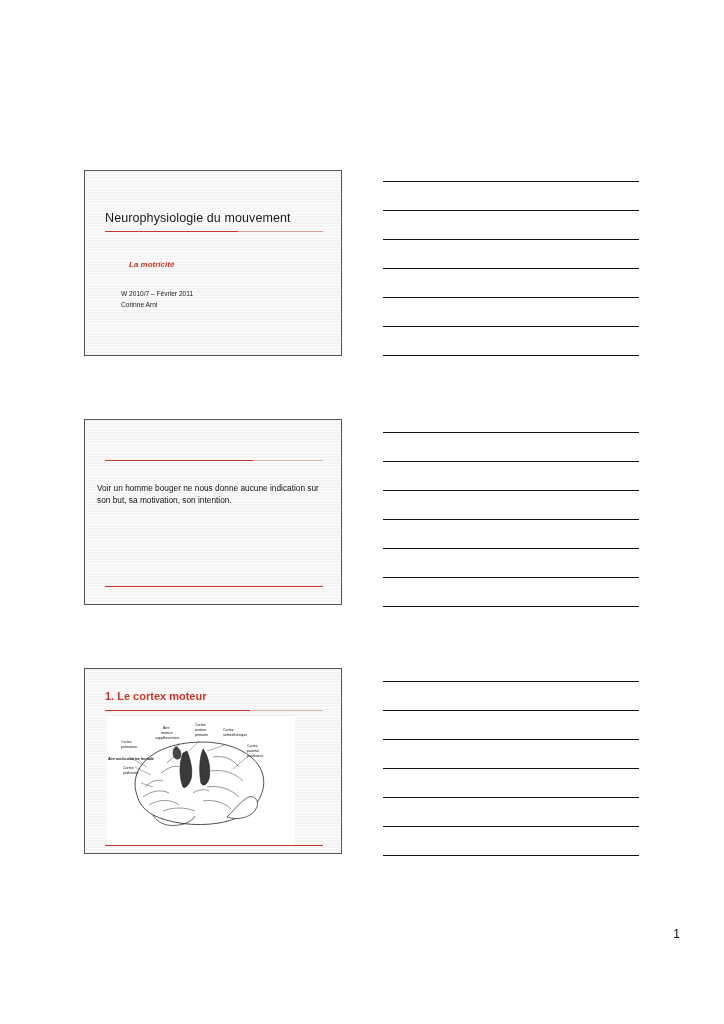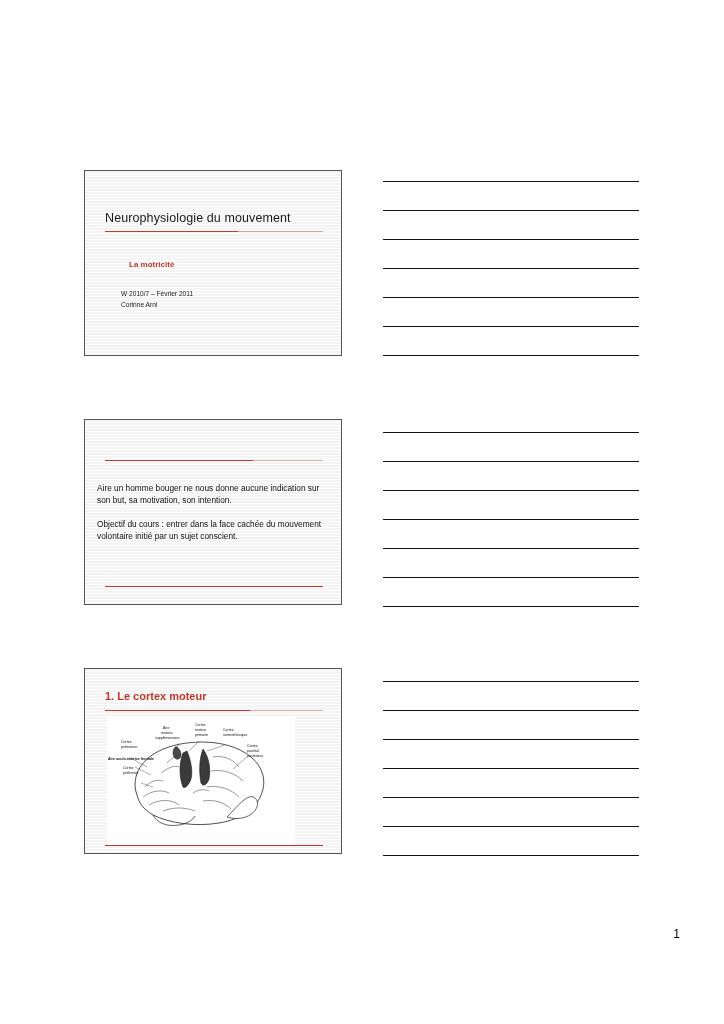--- a/index.html
+++ b/index.html
@@ -72,20 +72,21 @@
     top: 60px;
     width: 85px;
     height: 0;
     border-top: 1.6px solid #d9a099;
   }
   .s1-sub {
     position: absolute;
     left: 44px;
     top: 89px;
     font-size: 8px;
+    font-style: italic;
     font-weight: bold;
     color: #c0392b;
   }
   .s1-meta {
     position: absolute;
     left: 36px;
     top: 117px;
     font-size: 6.6px;
     color: #1a1a1a;
     line-height: 11px;
@@ -230,22 +231,21 @@
     <div class="line" style="margin-top:28px"></div>
     <div class="line" style="margin-top:28px"></div>
     <div class="line" style="margin-top:28px"></div>
   </div>
 
   <div class="slide slide2">
     <div class="inner">
       <div class="s2-rule-top"></div>
       <div class="s2-rule-top-fade"></div>
       <div class="s2-body">
-        <p>Aire un homme bouger ne nous donne aucune indication sur son but, sa motivation, son intention.</p>
-        <p>Objectif du cours : entrer dans la face cachée du mouvement volontaire initié par un sujet conscient.</p>
+        <p>Voir un homme bouger ne nous donne aucune indication sur son but, sa motivation, son intention.</p>
       </div>
       <div class="s2-rule-bottom"></div>
     </div>
   </div>
 
   <div class="notes notes2">
     <div class="line" style="margin-top:0px"></div>
     <div class="line" style="margin-top:28px"></div>
     <div class="line" style="margin-top:28px"></div>
     <div class="line" style="margin-top:28px"></div>

